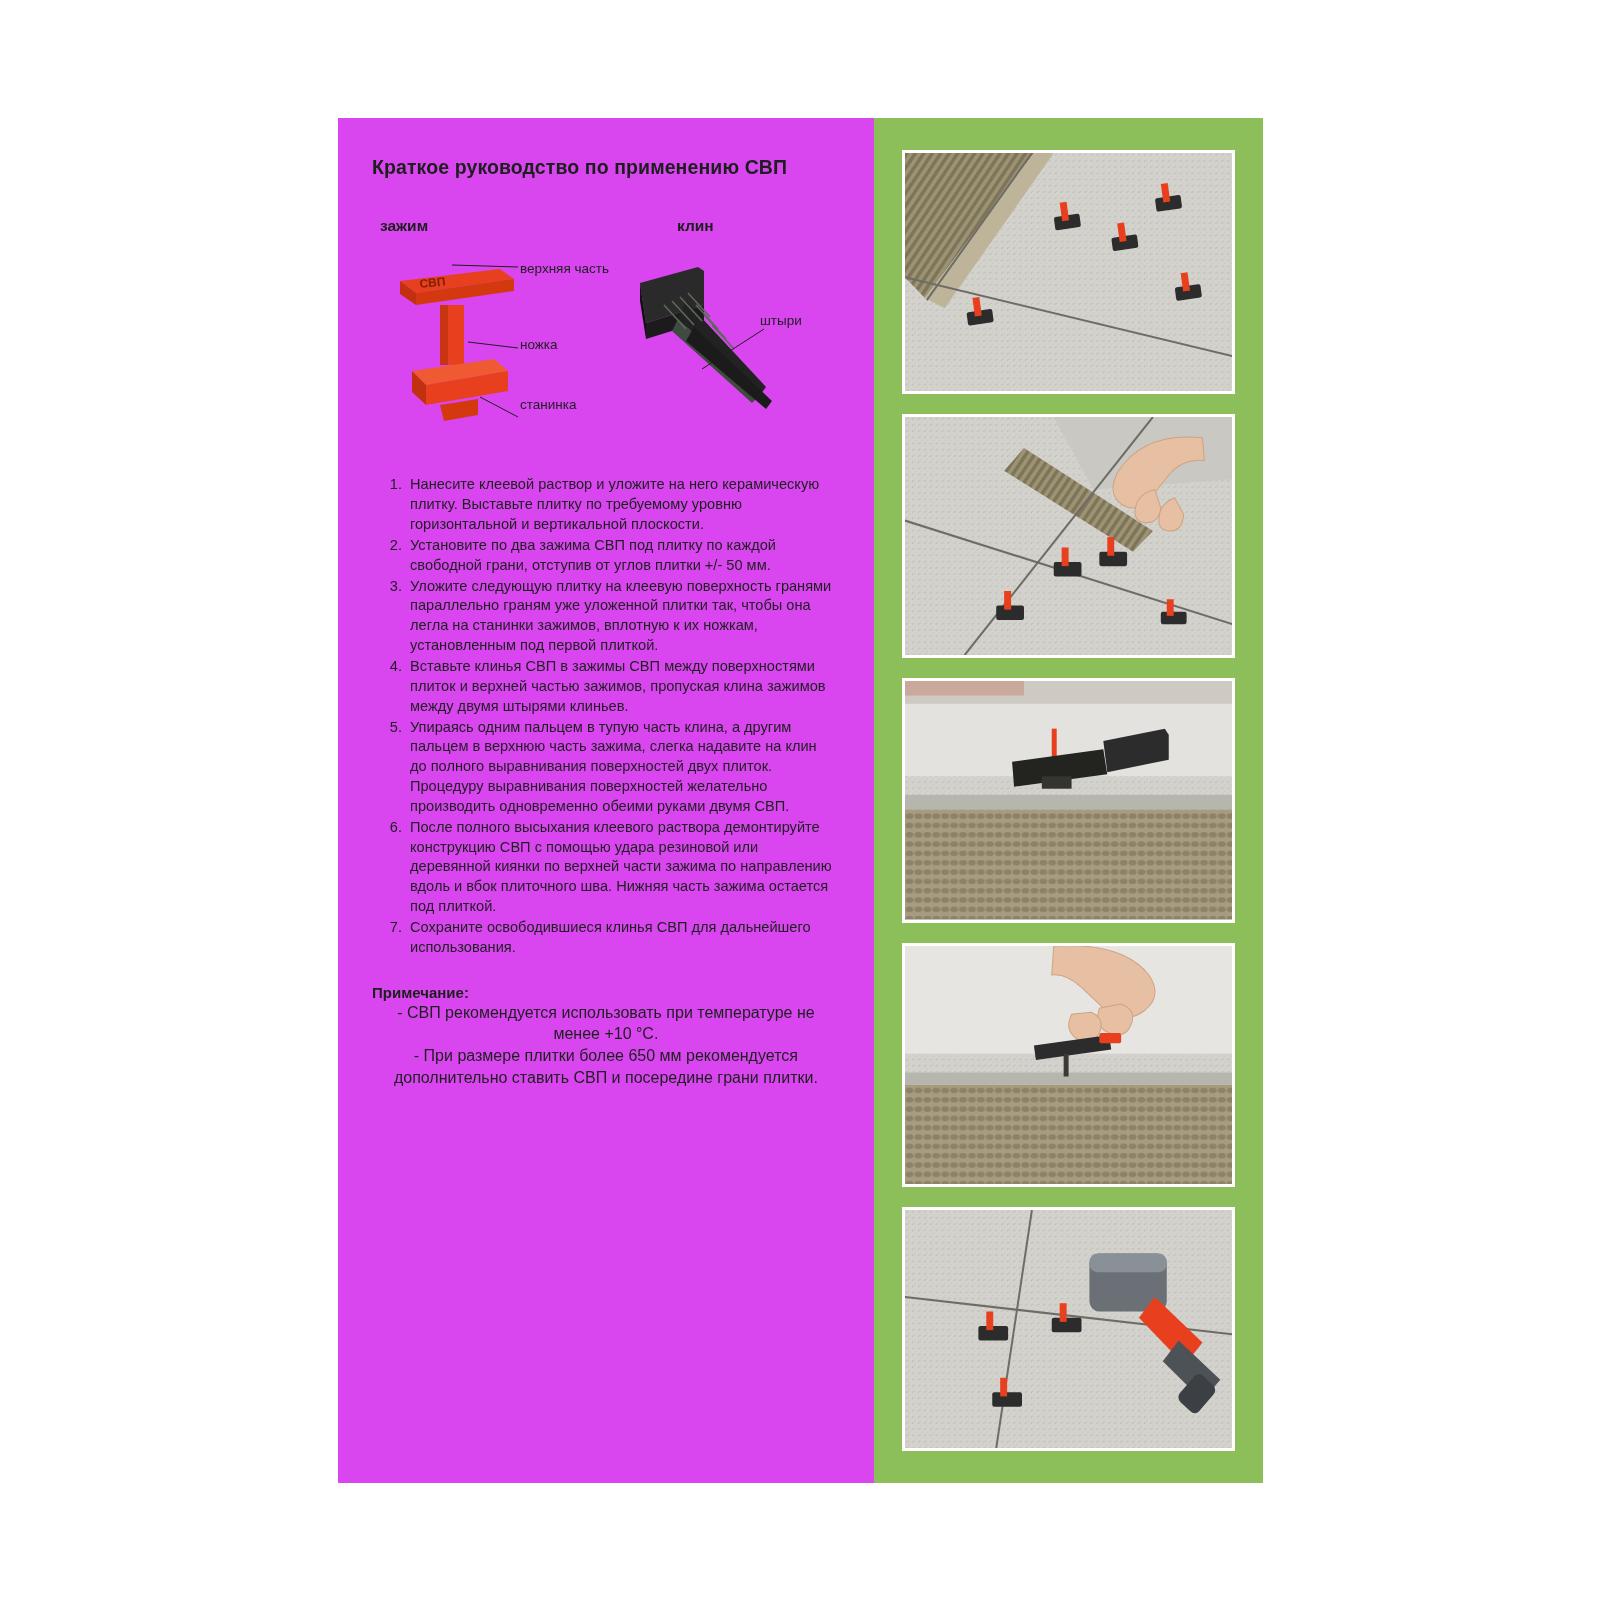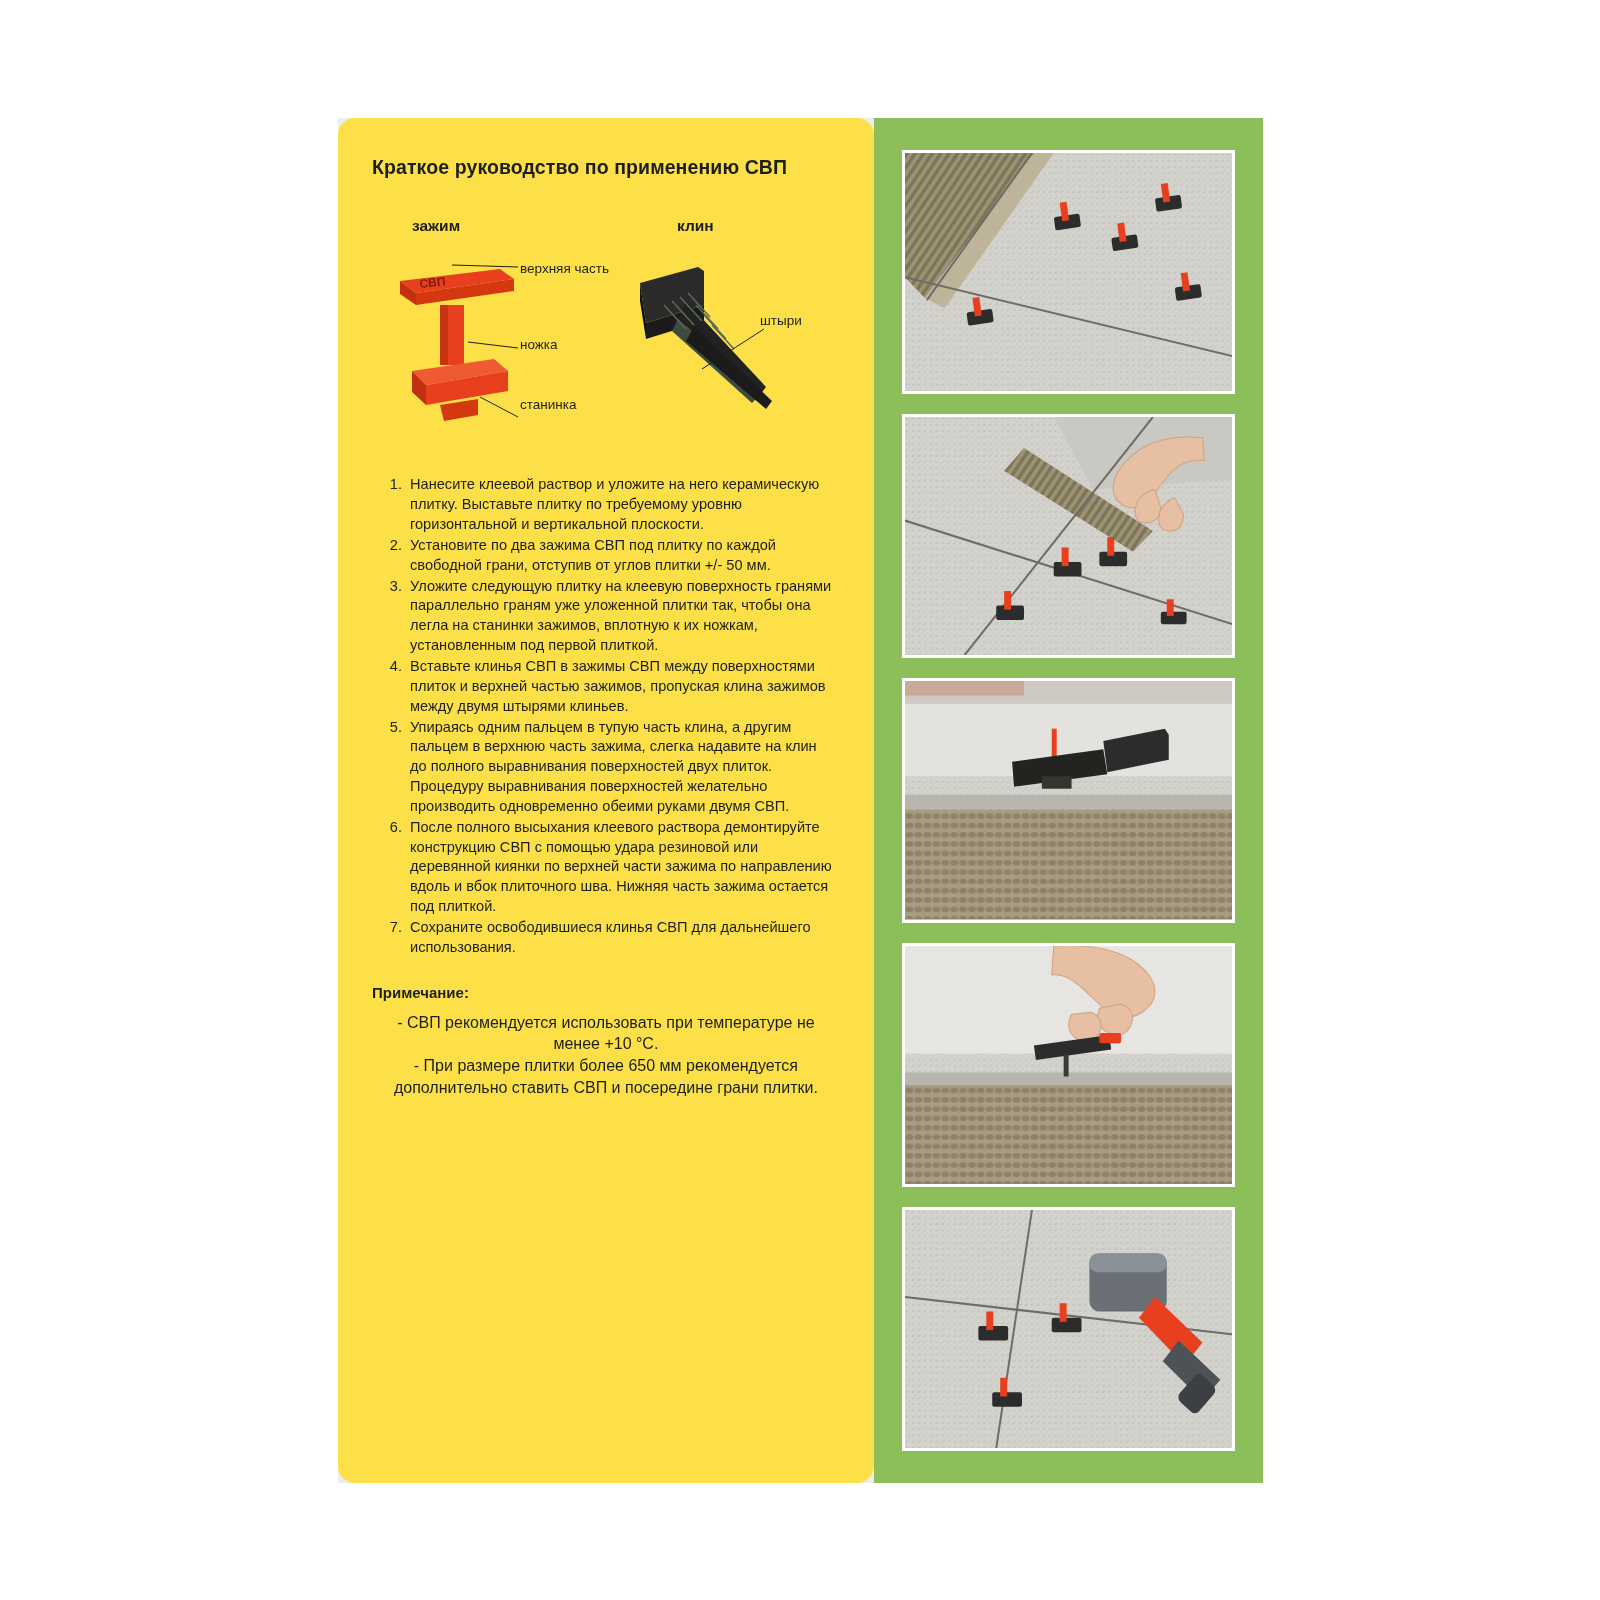--- a/index.html
+++ b/index.html
@@ -22,23 +22,22 @@
     height: 1365px;
     background: #eceded;
     display: flex;
   }
 
   
   .left-col {
     width: 572px;
     box-sizing: border-box;
     padding: 38px 34px 0 34px;
-    background: #fde047;
+    background: #d946ef;
     position: relative;
-    border-radius: 17px;
   }
 
   .doc-title {
     font-size: 19.5px;
     font-weight: bold;
     color: #1d1f1f;
     line-height: 1.2;
     margin: 0 0 38px 0;
     letter-spacing: 0.1px;
   }
@@ -48,21 +47,21 @@
     position: relative;
     height: 240px;
     margin-bottom: 18px;
   }
   .diagram-label {
     position: absolute;
     font-size: 15.5px;
     font-weight: bold;
     color: #1d1f1f;
   }
-  .lbl-clip { left: 40px; top: 0; }
+  .lbl-clip { left: 8px; top: 0; }
   .lbl-wedge { left: 305px; top: 0; }
 
   .callout {
     position: absolute;
     font-size: 13.5px;
     color: #1d1f1f;
   }
   .cl-top { left: 148px; top: 44px; }
   .cl-leg { left: 148px; top: 120px; }
   .cl-base { left: 148px; top: 180px; }
@@ -89,21 +88,21 @@
     font-size: 14.6px;
   }
 
   .note-block {
     margin-top: 26px;
   }
   .note-title {
     font-size: 15px;
     font-weight: bold;
     color: #1d1f1f;
-    margin-bottom: 11px;
+    margin-bottom: 1px;
   }
   .note-line {
     font-size: 16px;
     line-height: 1.36;
     color: #1d1f1f;
     text-align: center;
   }
 
   
   .right-col {

